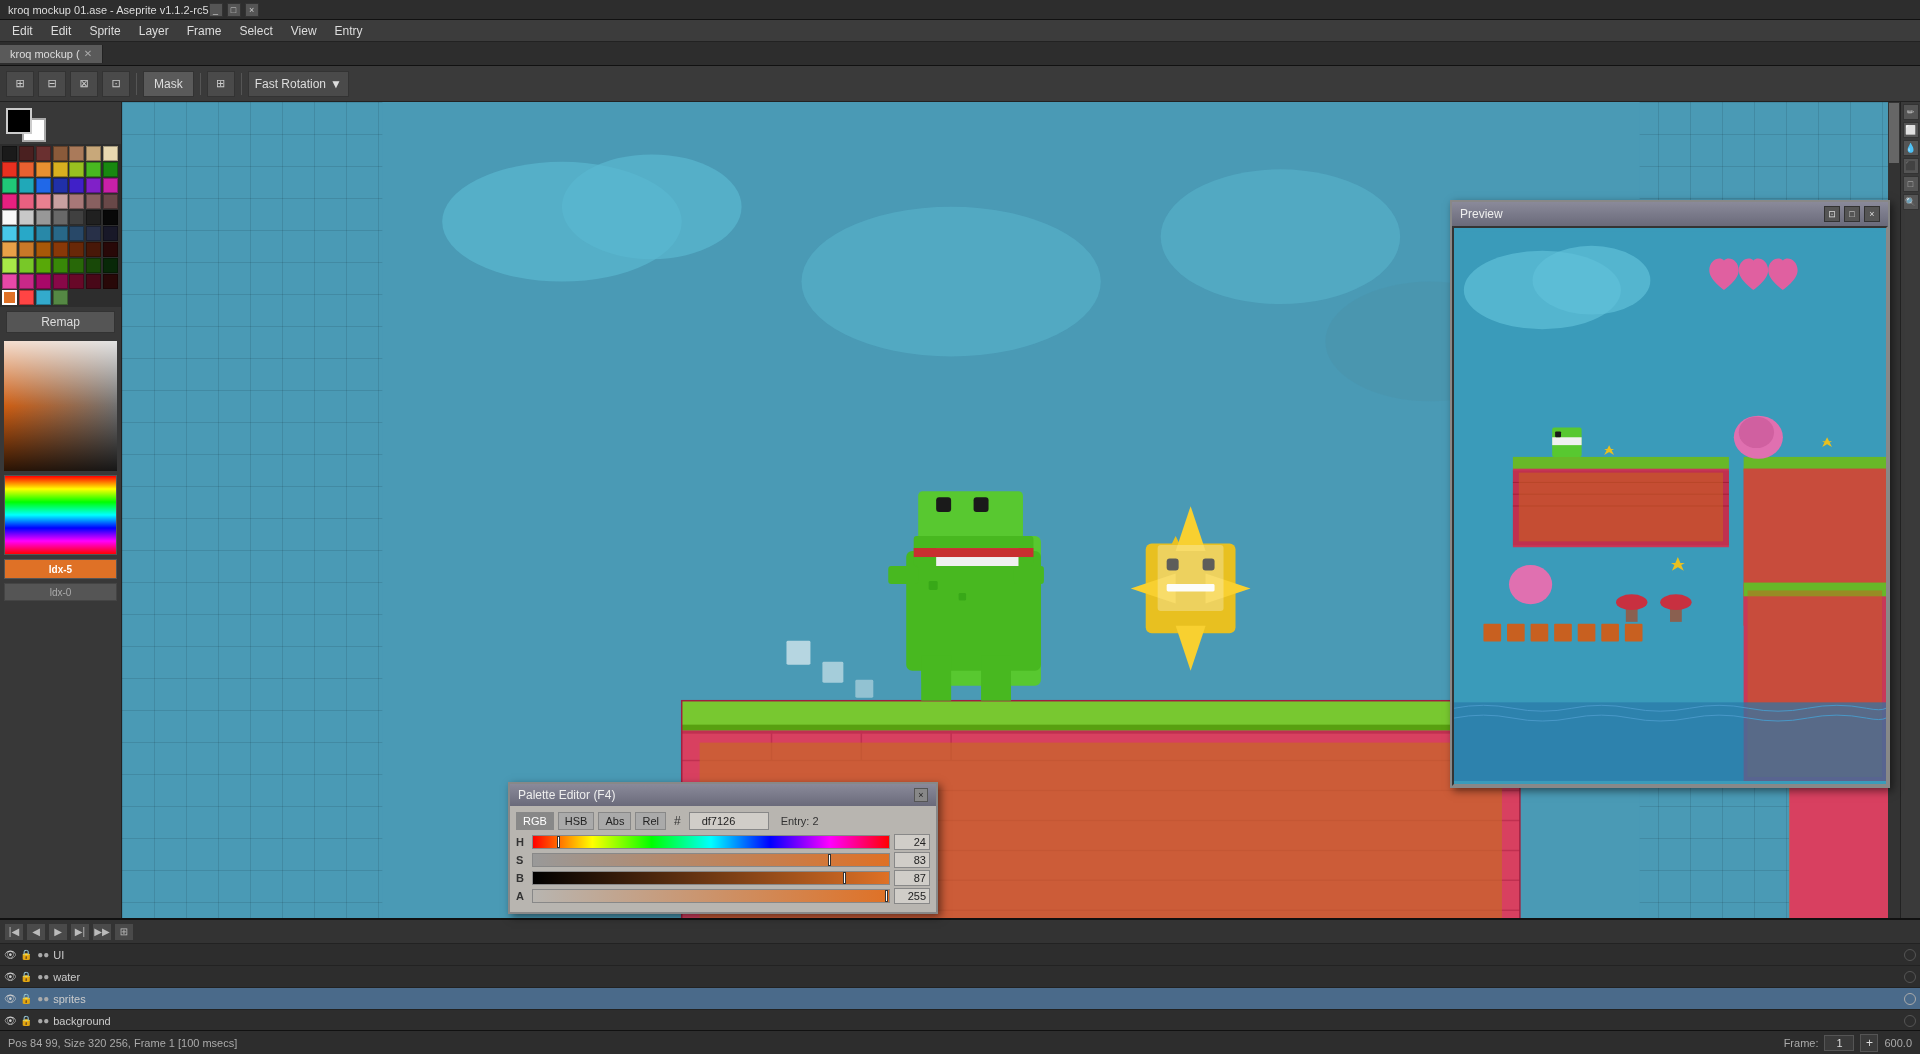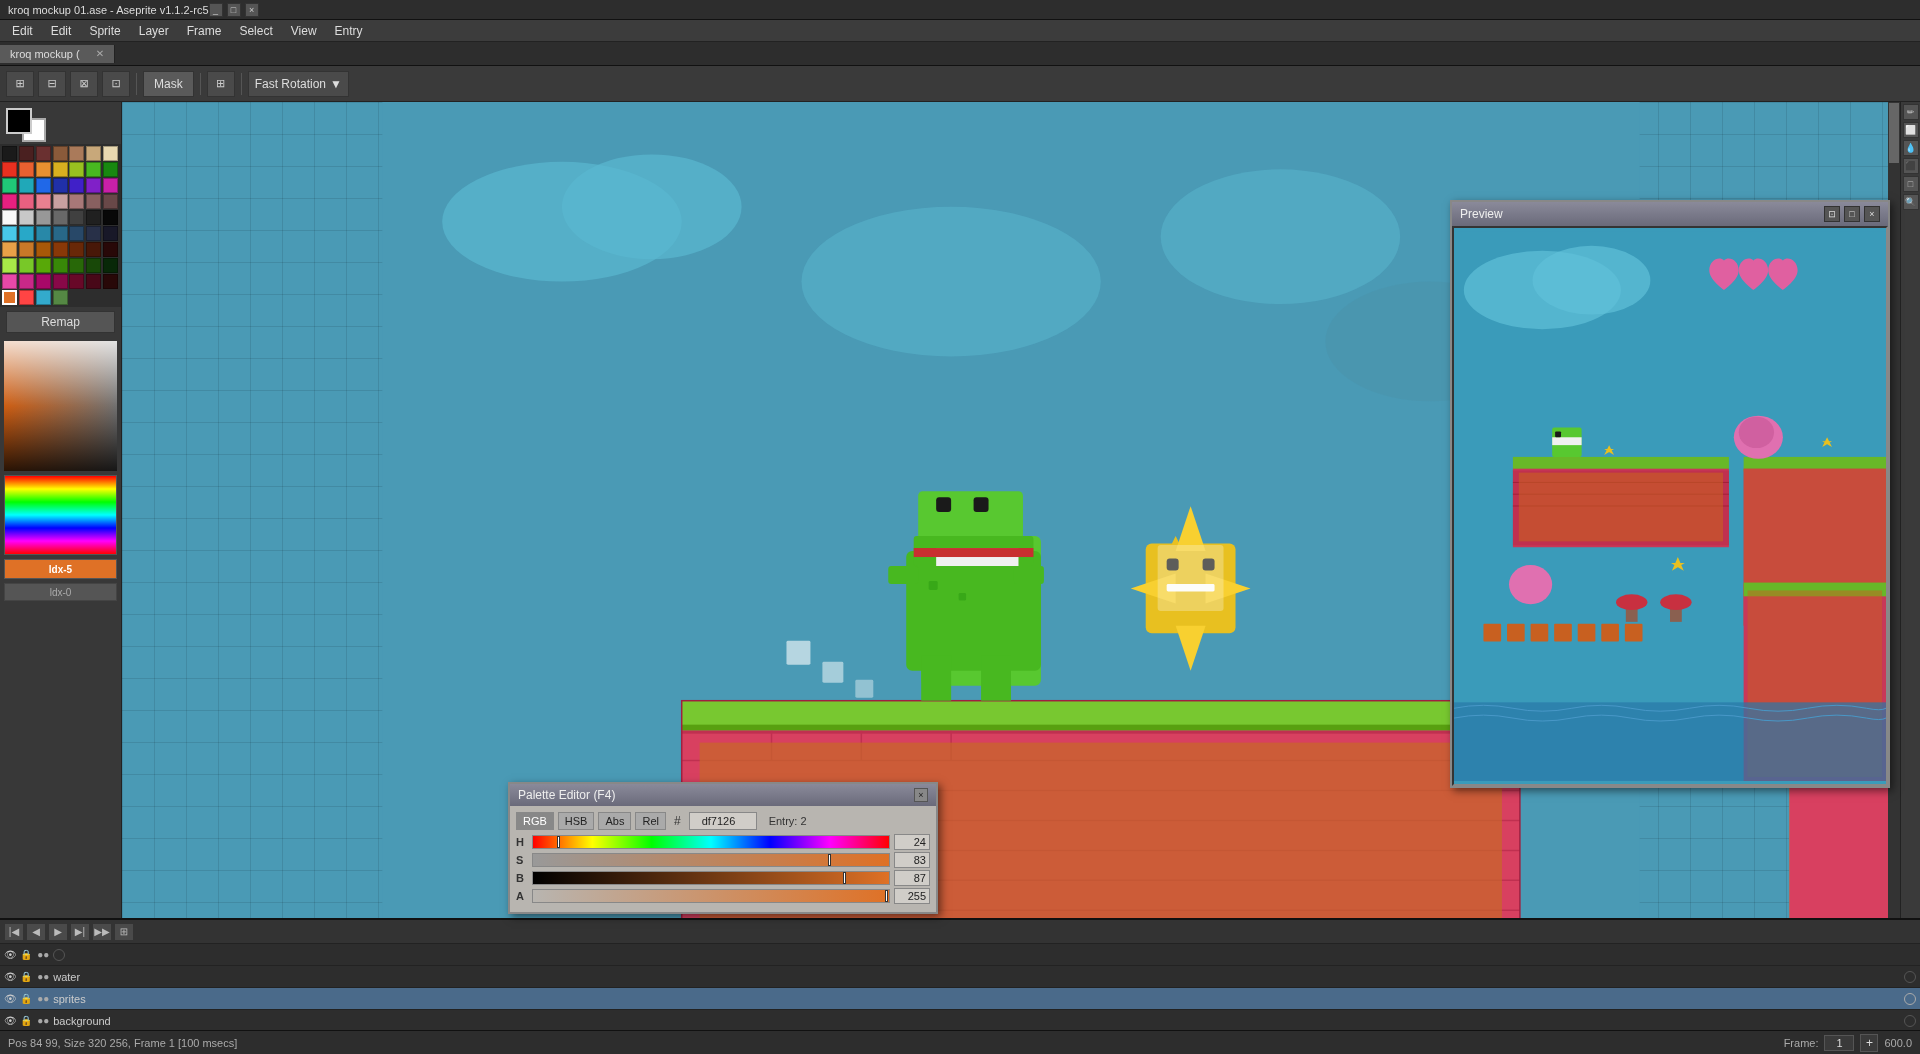--- a/index.html
+++ b/index.html
@@ -59,21 +59,21 @@
       display: flex;
       align-items: center;
       border-bottom: 1px solid #111;
     }
     .tab {
       background: #4a4a4a;
       padding: 3px 10px;
       font-size: 11px;
       color: #ddd;
       border-right: 1px solid #222;
-      display: flex; align-items: center; gap: 16px;
+      display: flex; align-items: center; gap: 4px;
       cursor: pointer;
     }
     .tab.active { background: #5a5a5a; }
     .tab-close { font-size: 10px; color: #aaa; cursor: pointer; }
 
     
     #toolbar {
       background: #3a3a3a;
       height: 36px;
       display: flex;
@@ -335,21 +335,21 @@
       font-size: 11px;
       cursor: pointer;
       color: #222;
     }
     .pe-btn.active { background: #888; color: #fff; }
     .hex-input {
       background: #d0cdc8;
       border: 1px solid #888;
       padding: 2px 12px;
       font-size: 11px;
-      width: 68px;
+      width: 80px;
       color: #222;
     }
     .entry-label {
       font-size: 11px;
       color: #333;
     }
     .slider-row {
       display: flex;
       align-items: center;
       gap: 4px;
@@ -700,20 +700,21 @@
     <div class="layer-ctrl-btn">▶</div>
     <div class="layer-ctrl-btn">▶|</div>
     <div class="layer-ctrl-btn">▶▶</div>
     <div class="layer-ctrl-btn">⊞</div>
   </div>
 
   <div class="layer-row">
     <span class="layer-eye">👁</span>
     <span class="layer-lock">🔒</span>
     <span style="font-size:10px; color:#aaa">●●</span>
+    <span class="layer-name">UI</span>
     <div class="layer-dot" style="background:transparent;"></div>
   </div>
   <div class="layer-row">
     <span class="layer-eye">👁</span>
     <span class="layer-lock">🔒</span>
     <span style="font-size:10px; color:#aaa">●●</span>
     <span class="layer-name">water</span>
     <div class="layer-dot" style="background:transparent;"></div>
   </div>
   <div class="layer-row selected">

